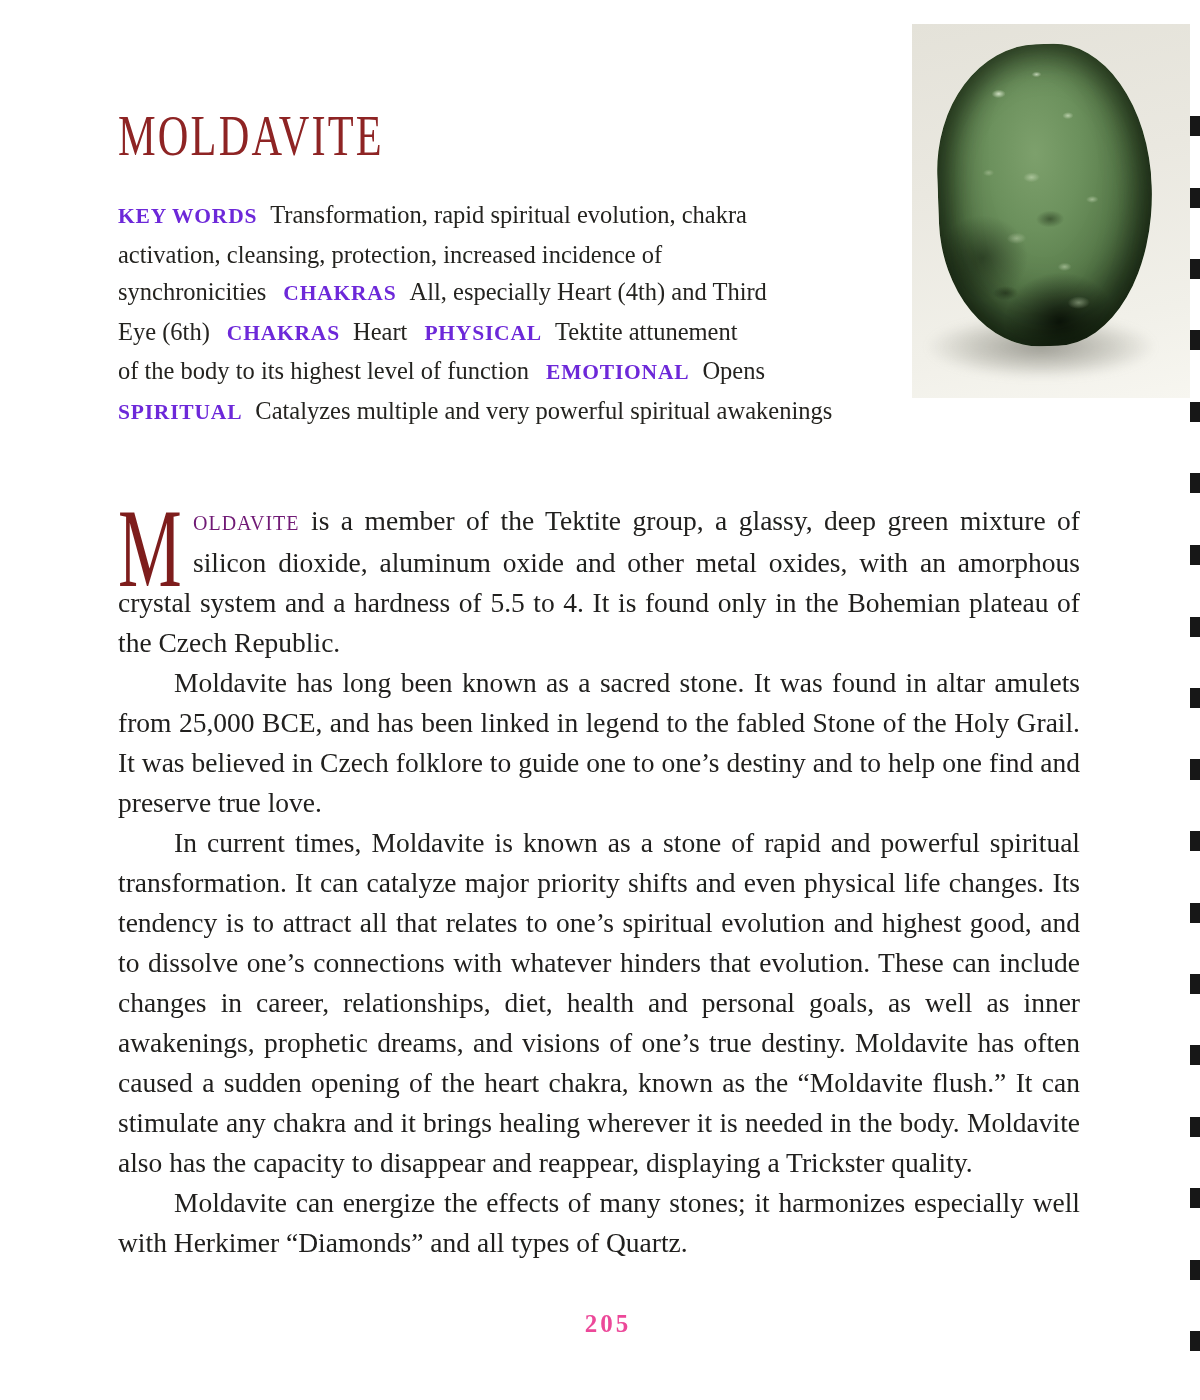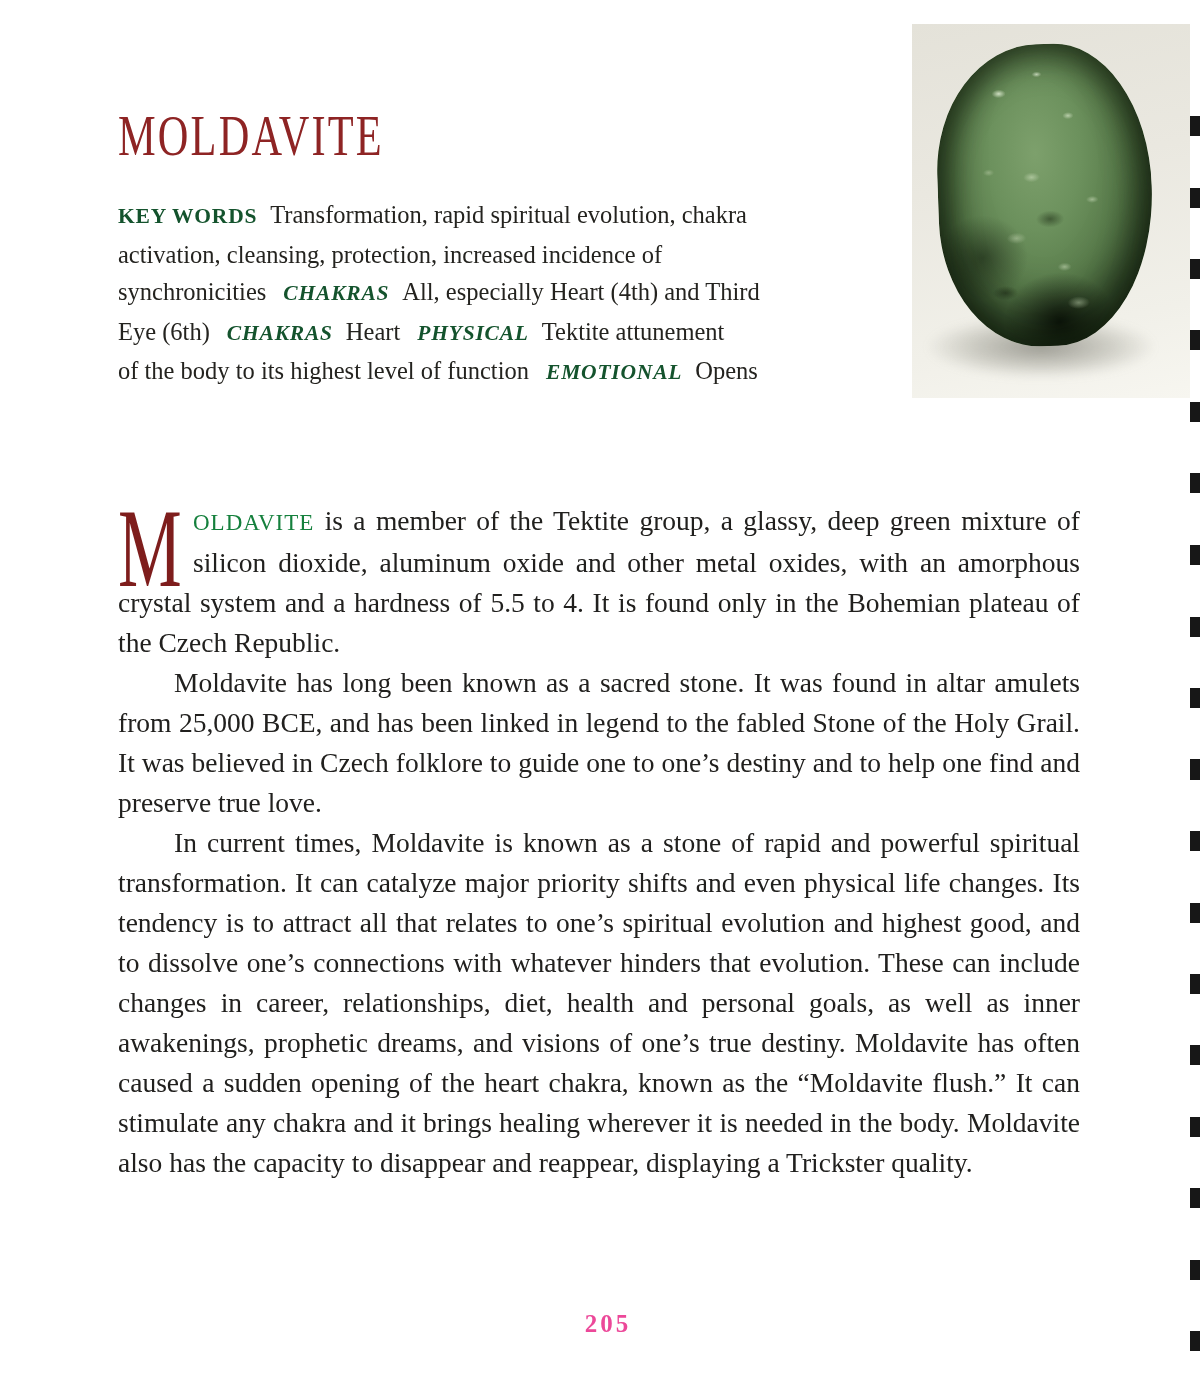--- a/index.html
+++ b/index.html
@@ -22,41 +22,41 @@
     transform:scaleX(.73); transform-origin:left top;
   }
 
   
   .keywords {
     position:absolute; left:118px; top:172px; width:800px;
     font-size:24.5px; line-height:37.5px; color:#24231f;
   }
   .kw-line { white-space:nowrap; }
   .kw-label {
-    font-weight:bold; color:#14532d; font-size:21.5px;
+    font-weight:bold; color:#6d28d9; font-size:21.5px;
     letter-spacing:.8px; margin-right:13px;
   }
-  .kw-text + .kw-label { margin-left:17px;font-style:italic; }
+  .kw-text + .kw-label { margin-left:17px; }
 
   
   .body-copy {
     position:absolute; left:118px; top:477px; width:962px;
     font-size:27.5px; line-height:40px; text-align:justify;
   }
   .body-copy p { margin:0; }
   .body-copy p.indent { text-indent:56px; }
   .dropcap {
     float:left; width:66px; height:80px;
     font-size:112px; line-height:94px;
     color:#7e1d1c;
     transform:scaleX(.64); transform-origin:0 0;
     margin:0 9px 0 0;
   }
   .lead-caps {
-    color:#15803d; font-size:23px; letter-spacing:1px; font-weight:normal;
+    color:#701a75; font-size:20px; letter-spacing:1px; font-weight:normal;
   }
 
   
   .page-number {
     position:absolute; left:8px; top:1286px; width:1200px;
     text-align:center; font-weight:bold; font-size:25px;
     color:#ec4899; letter-spacing:3px;
   }
 
   
@@ -120,28 +120,30 @@
   </div>
 
   <h1 class="title">MOLDAVITE</h1>
 
   <div class="keywords">
       <div class="kw-line"><span class="kw-label">KEY WORDS</span><span class="kw-text">Transformation, rapid spiritual evolution, chakra</span></div>
       <div class="kw-line"><span class="kw-text">activation, cleansing, protection, increased incidence of</span></div>
       <div class="kw-line"><span class="kw-text">synchronicities</span><span class="kw-label">CHAKRAS</span><span class="kw-text">All, especially Heart (4th) and Third</span></div>
       <div class="kw-line"><span class="kw-text">Eye (6th)</span><span class="kw-label">CHAKRAS</span><span class="kw-text">Heart</span><span class="kw-label">PHYSICAL</span><span class="kw-text">Tektite attunement</span></div>
       <div class="kw-line"><span class="kw-text">of the body to its highest level of function</span><span class="kw-label">EMOTIONAL</span><span class="kw-text">Opens</span></div>
+      <div class="kw-line"><span class="kw-label">SPIRITUAL</span><span class="kw-text">Catalyzes multiple and very powerful spiritual awakenings</span></div>
     </div>
 
   <div class="body-copy">
     <p>
       <span class="dropcap">M</span><span class="lead-caps">OLDAVITE</span><span> is a member of the Tektite group, a glassy, deep green mixture of silicon dioxide, aluminum oxide and other metal oxides, with an amorphous crystal system and a hardness of 5.5 to 4. It is found only in the Bohemian plateau of the Czech Republic.</span>
     </p>
     <p class="indent">Moldavite has long been known as a sacred stone. It was found in altar amulets from 25,000 BCE, and has been linked in legend to the fabled Stone of the Holy Grail. It was believed in Czech folklore to guide one to one’s destiny and to help one find and preserve true love.</p>
     <p class="indent">In current times, Moldavite is known as a stone of rapid and powerful spiritual transformation. It can catalyze major priority shifts and even physical life changes. Its tendency is to attract all that relates to one’s spiritual evolution and highest good, and to dissolve one’s connections with whatever hinders that evolution. These can include changes in career, relationships, diet, health and personal goals, as well as inner awakenings, prophetic dreams, and visions of one’s true destiny. Moldavite has often caused a sudden opening of the heart chakra, known as the “Moldavite flush.” It can stimulate any chakra and it brings healing wherever it is needed in the body. Moldavite also has the capacity to disappear and reappear, displaying a Trickster quality.</p>
+    <p class="indent">Moldavite can energize the effects of many stones; it harmonizes especially well with Herkimer “Diamonds” and all types of Quartz.</p>
   </div>
 
   <div class="page-number">205</div>
 
   <div class="right-marks"></div>
   <div class="bottom-marks"></div>
 
 </div>
 
 </body></html>

